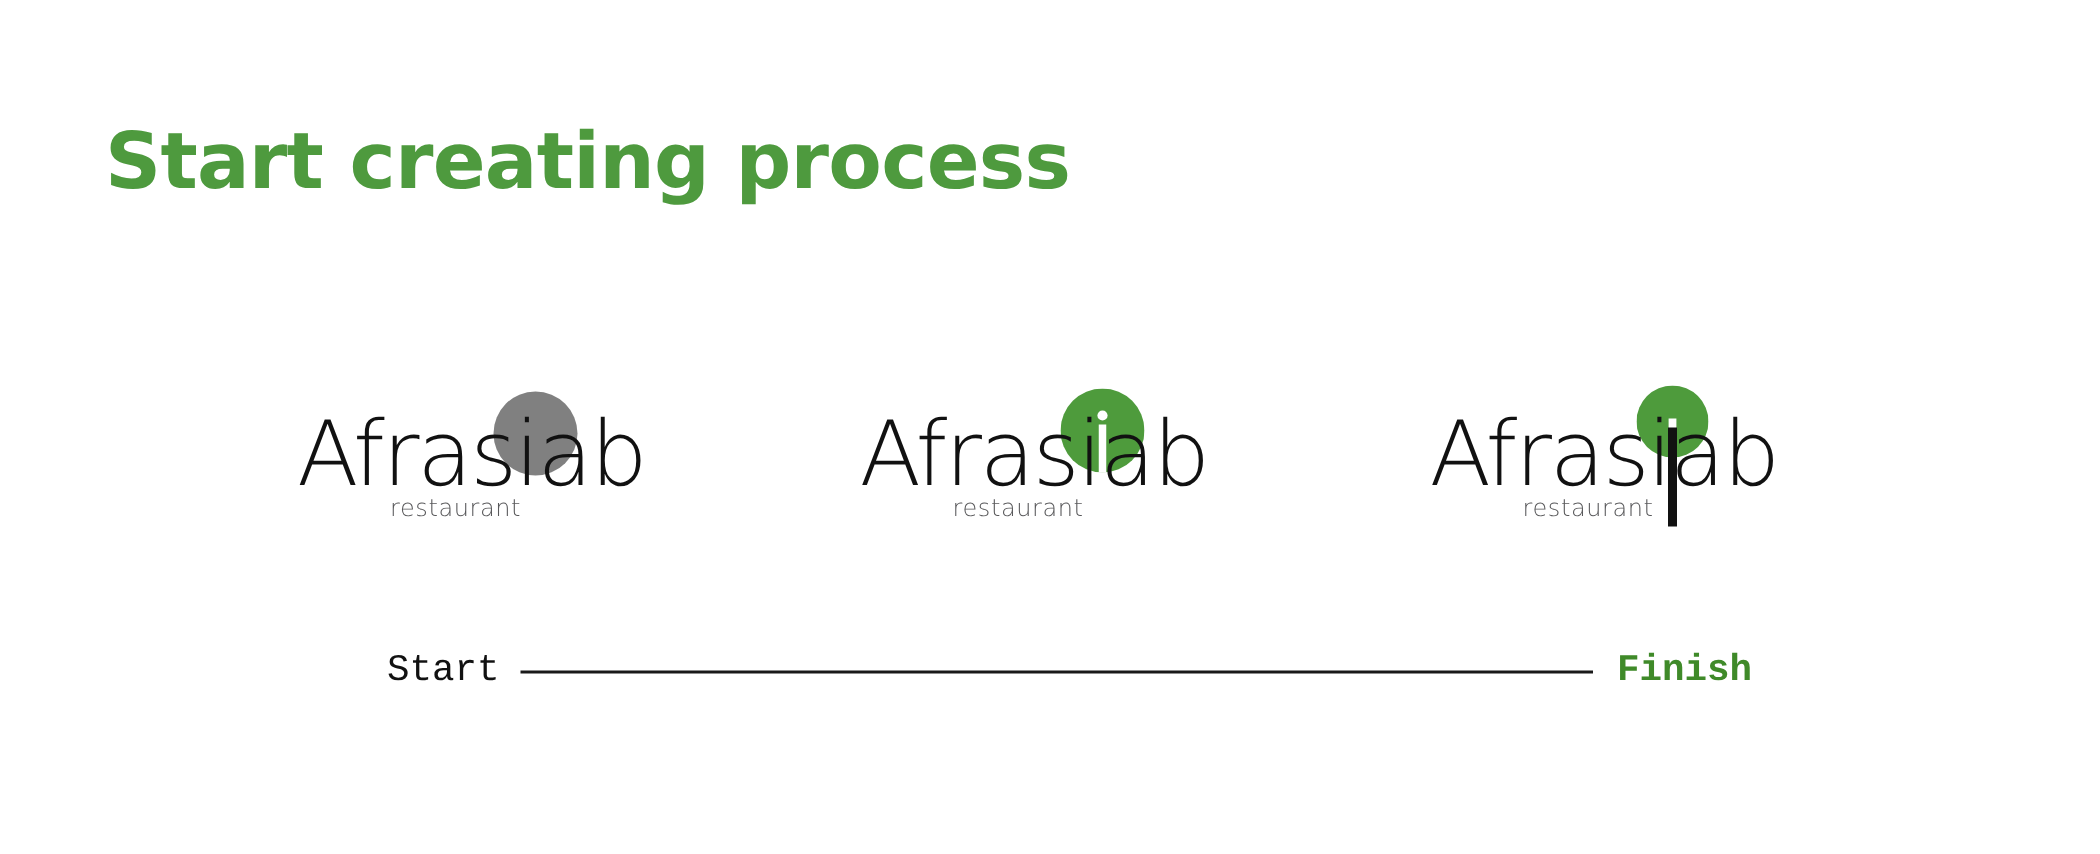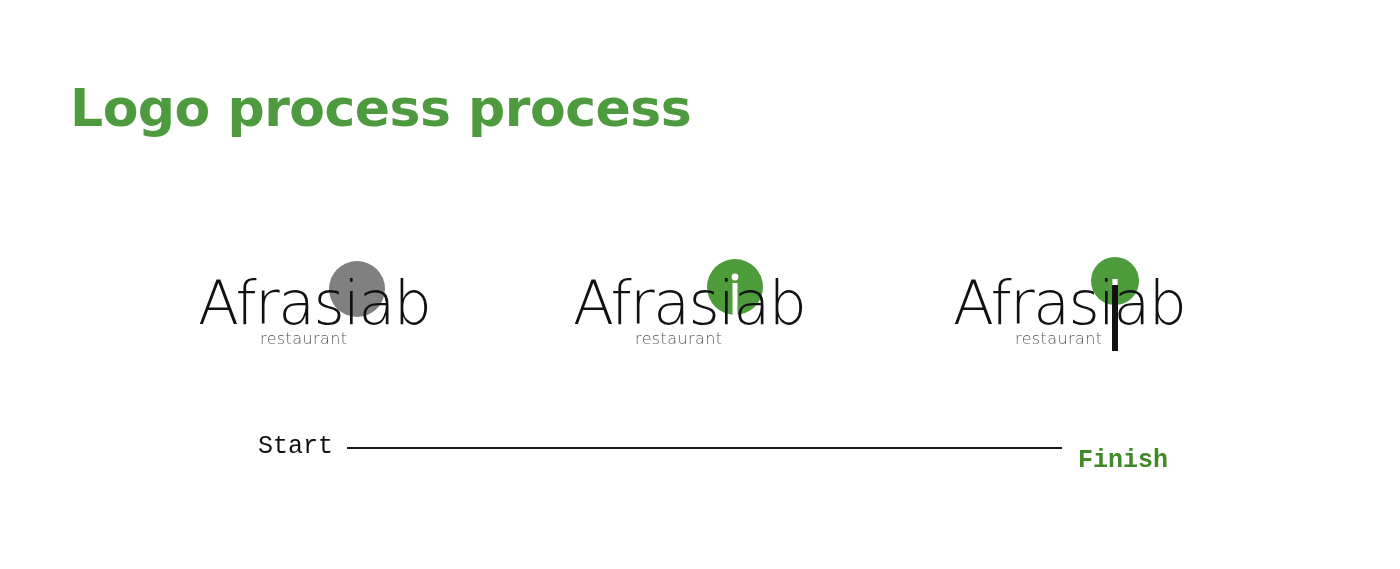--- a/index.html
+++ b/index.html
@@ -151,37 +151,36 @@
     white-space: nowrap;
   }
   .label-start {
     left: 258px;
     color: #111111;
   }
   .label-finish {
     left: 1078px;
     color: #3f8a29;
     font-weight: 600;
-    margin-top: 14px;
   }
   .progress-line {
     position: absolute;
     left: 347px;
     top: 17px;
     width: 715px;
     height: 2px;
     background: #1a1a1a;
   }
 </style>
 </head>
 <body>
 
 <div class="slide">
 
-  <div class="title">Logo process process</div>
+  <div class="title">Start creating process</div>
 
   <div class="logo-row">
 
     <div class="logo logo-1">
       <div class="logo-stage">
         <div class="mark mark-gray"></div>
         <div class="wordmark">Afrasiab</div>
         <div class="subword">restaurant</div>
       </div>
     </div>

